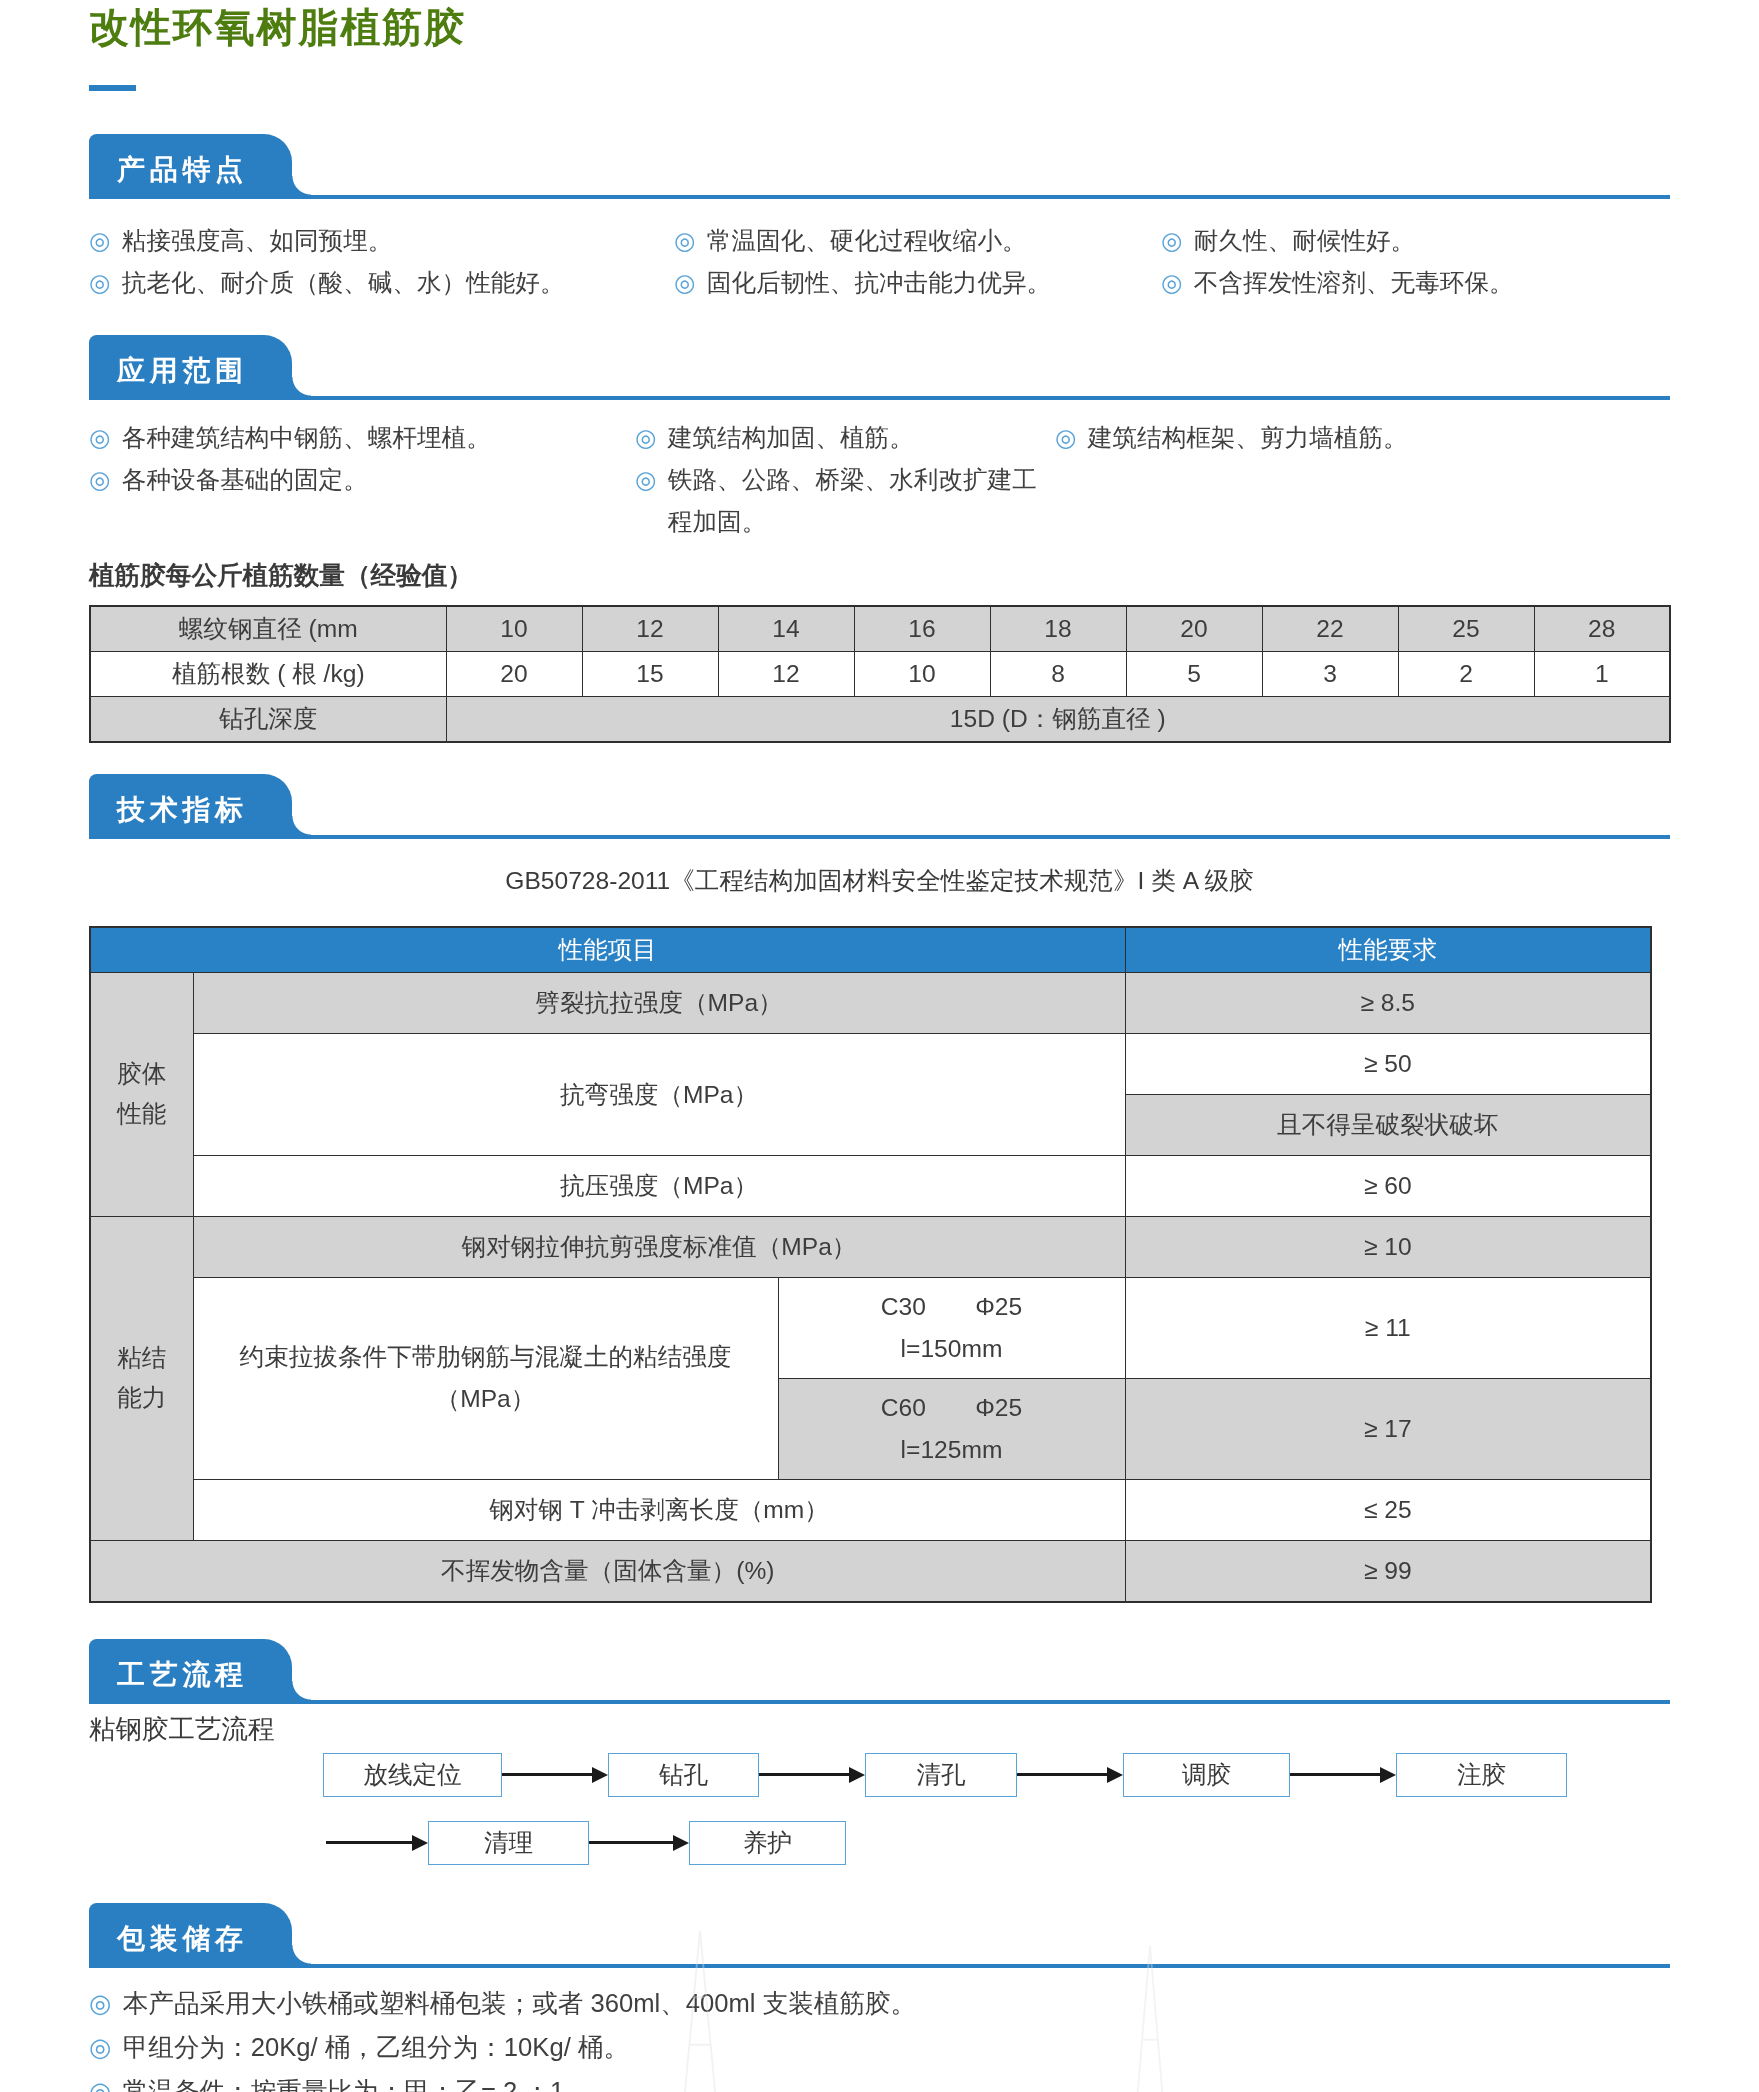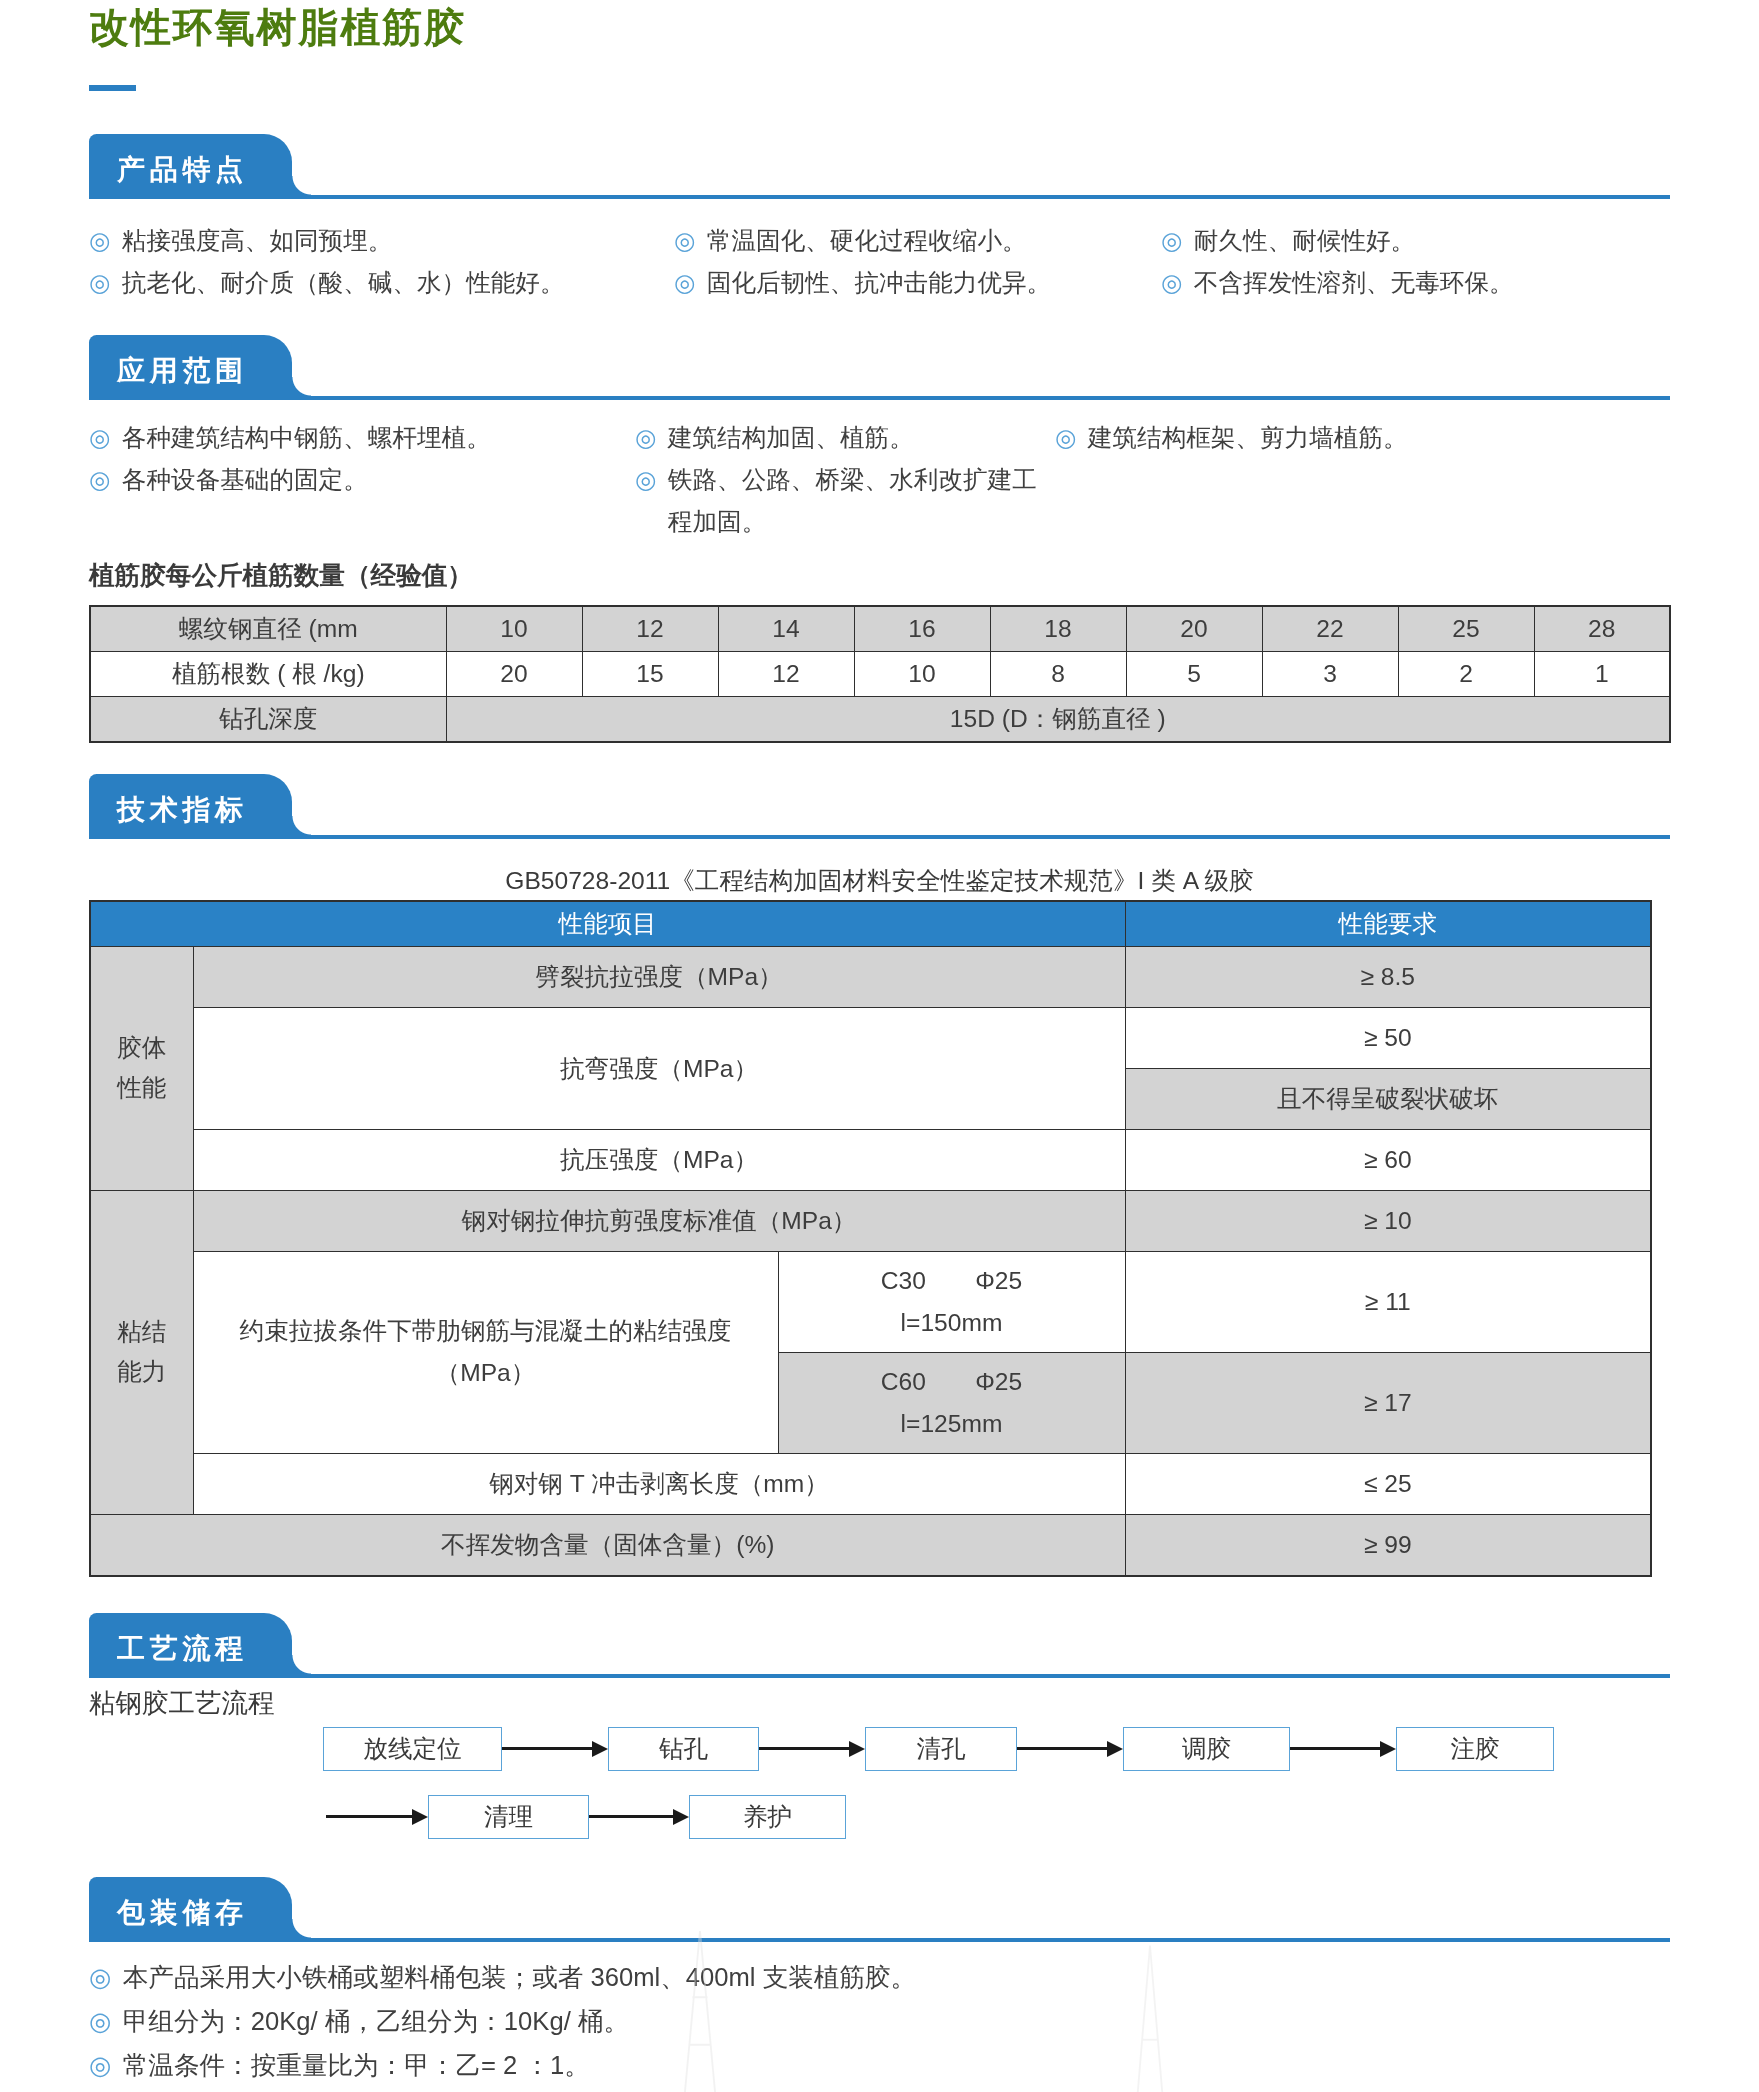--- a/index.html
+++ b/index.html
@@ -31,21 +31,21 @@
   .caption{margin-top:15px;font-size:25.6px;font-weight:bold;color:#3a3a3a}
 
   table{border-collapse:collapse;table-layout:fixed}
   .rebar{margin-top:12.3px;width:1582px;font-size:24.6px;border:2.8px solid #2f2f2f}
   .rebar td{border:1.9px solid #2f2f2f;height:44px;text-align:center;vertical-align:middle;padding:0}
   .bg-g{background:#d3d3d3}
   .bg-w{background:#ffffff}
 
   .std-line{margin-top:24.6px;font-size:24.6px;text-align:center;color:#3a3a3a}
 
-  .tech{margin-top:3px;width:1561px;font-size:24.6px;border:2.8px solid #2f2f2f}
+  .tech{margin-top:29px;width:1561px;font-size:24.6px;border:2.8px solid #2f2f2f}
   .tech th{background:#2a82c6;color:#fff;font-weight:normal;height:44px;border:1.9px solid #2f2f2f;padding:0;font-size:24.6px}
   .tech td{border:1.9px solid #2f2f2f;text-align:center;vertical-align:middle;height:44px;padding:8px}
   .pre{white-space:pre-line;line-height:42px}
   .grp{white-space:pre-line;line-height:40px}
   .tr-48{height:45px}.tr-92{height:87px}.tr-87{height:82px}
 
   .process-label{margin-top:7.6px;font-size:26.5px;color:#3a3a3a}
   .flow{display:flex;align-items:center}
   .fbox{
     height:44px;box-sizing:border-box;border:1.9px solid #5aa3d8;background:#fff;
@@ -265,21 +265,21 @@
     <div class="fbox" style="width:152px">清孔</div>
     <div class="arrow">
         <div class="shaft"></div>
         <div class="head"></div>
       </div>
     <div class="fbox" style="width:167px">调胶</div>
     <div class="arrow">
         <div class="shaft"></div>
         <div class="head"></div>
       </div>
-    <div class="fbox" style="width:158px">注胶</div>
+    <div class="fbox" style="width:171px">注胶</div>
   </div>
 
   <div class="flow" style="margin-top:24px;margin-left:237px">
     <div class="arrow" style="width:102px">
         <div class="shaft"></div>
         <div class="head"></div>
       </div>
     <div class="fbox" style="width:161px">清理</div>
     <div class="arrow" style="width:100px">
         <div class="shaft"></div>

